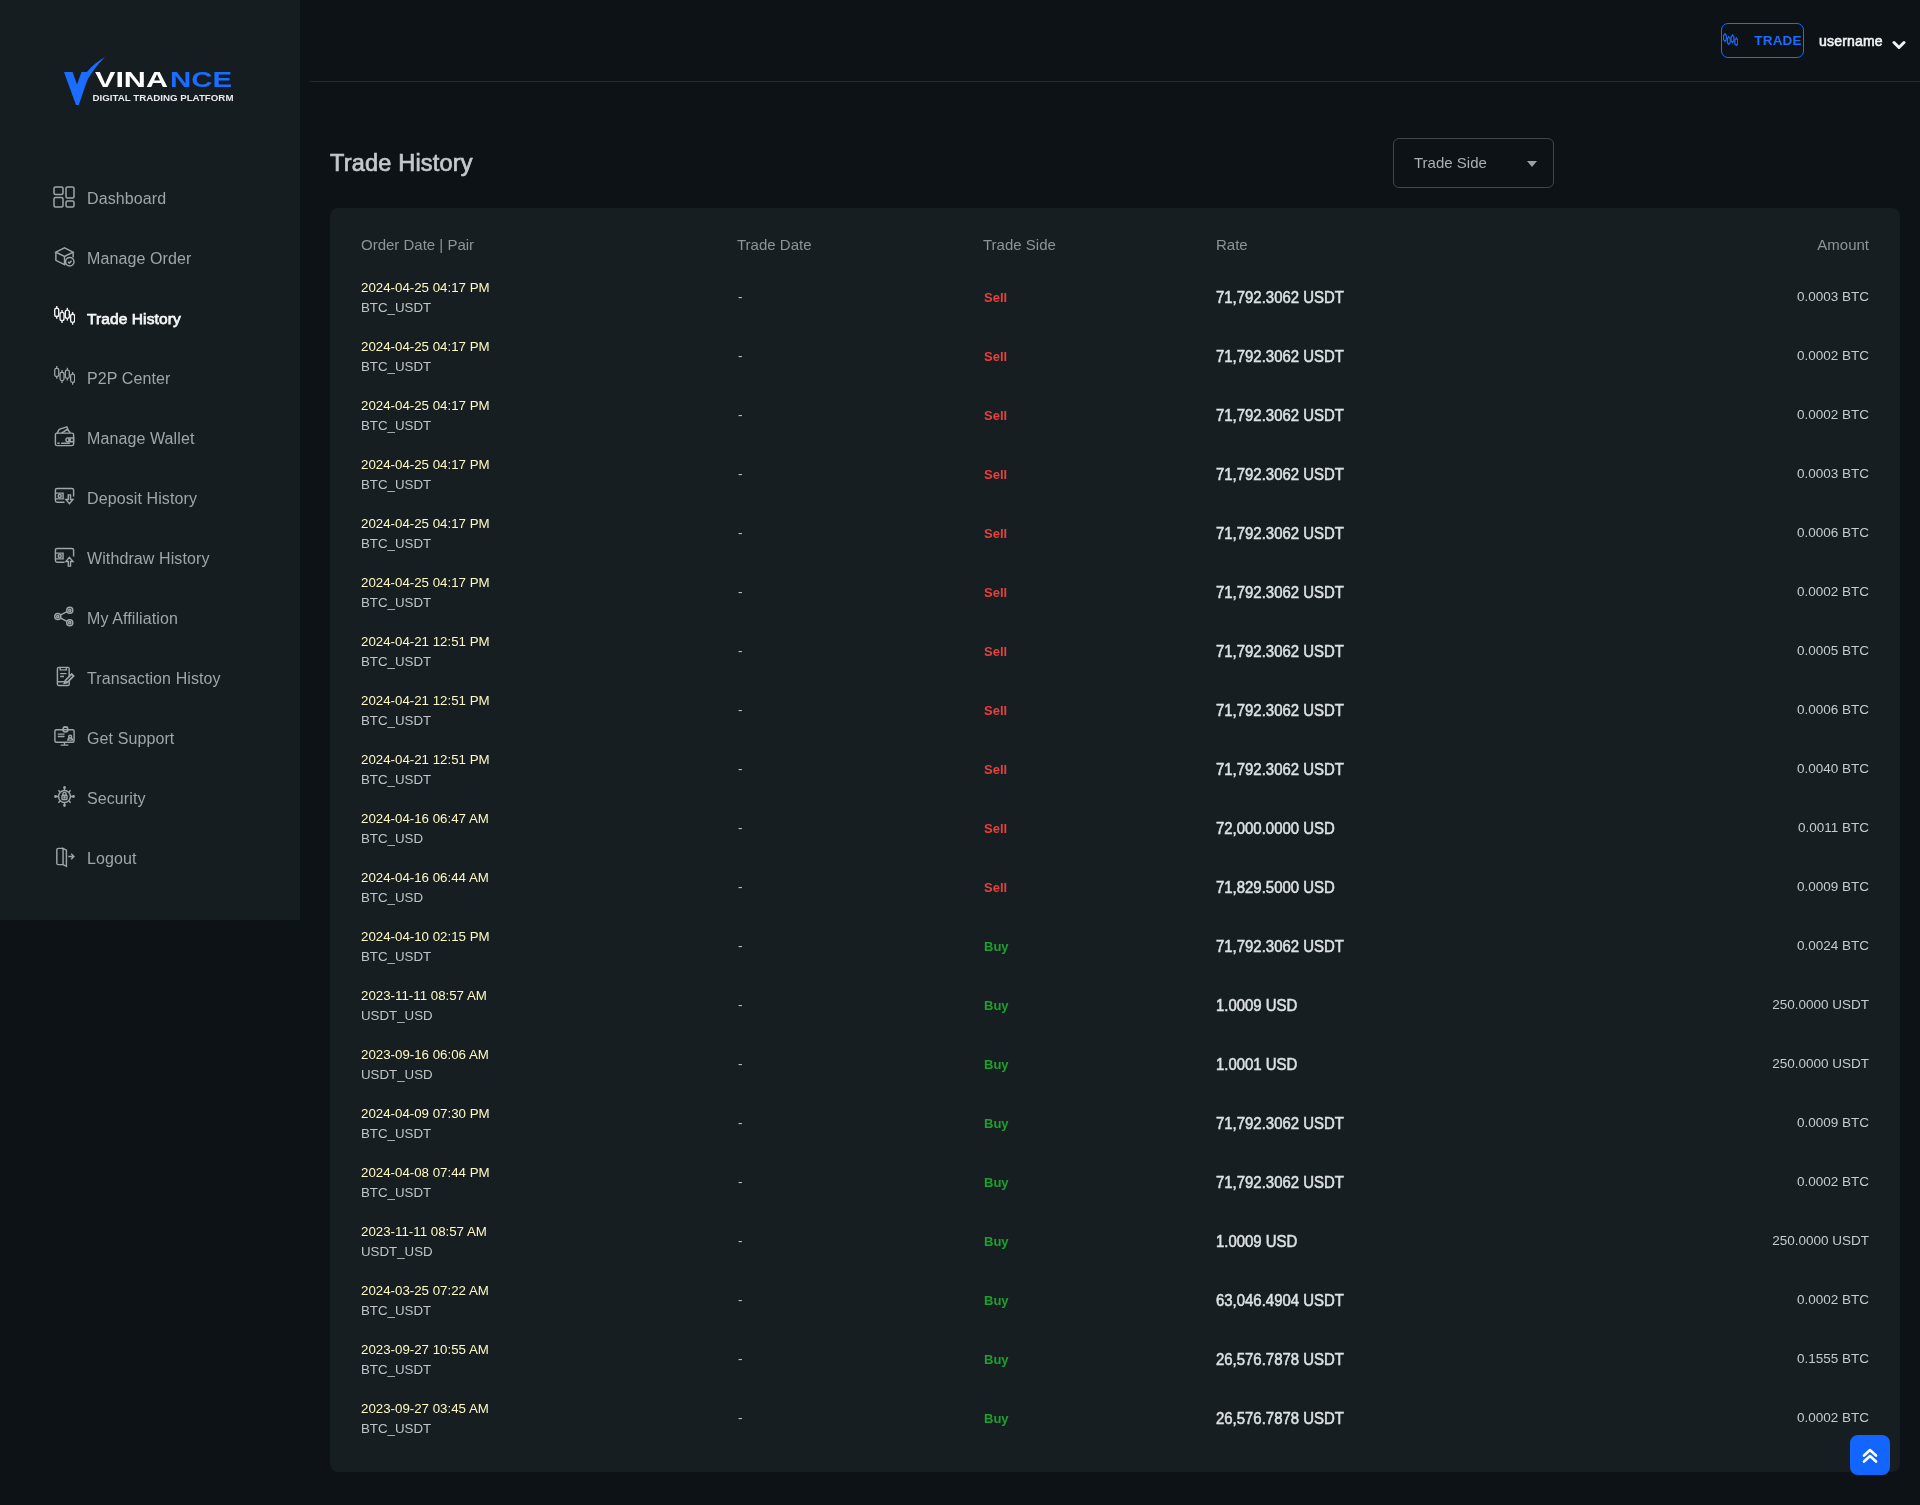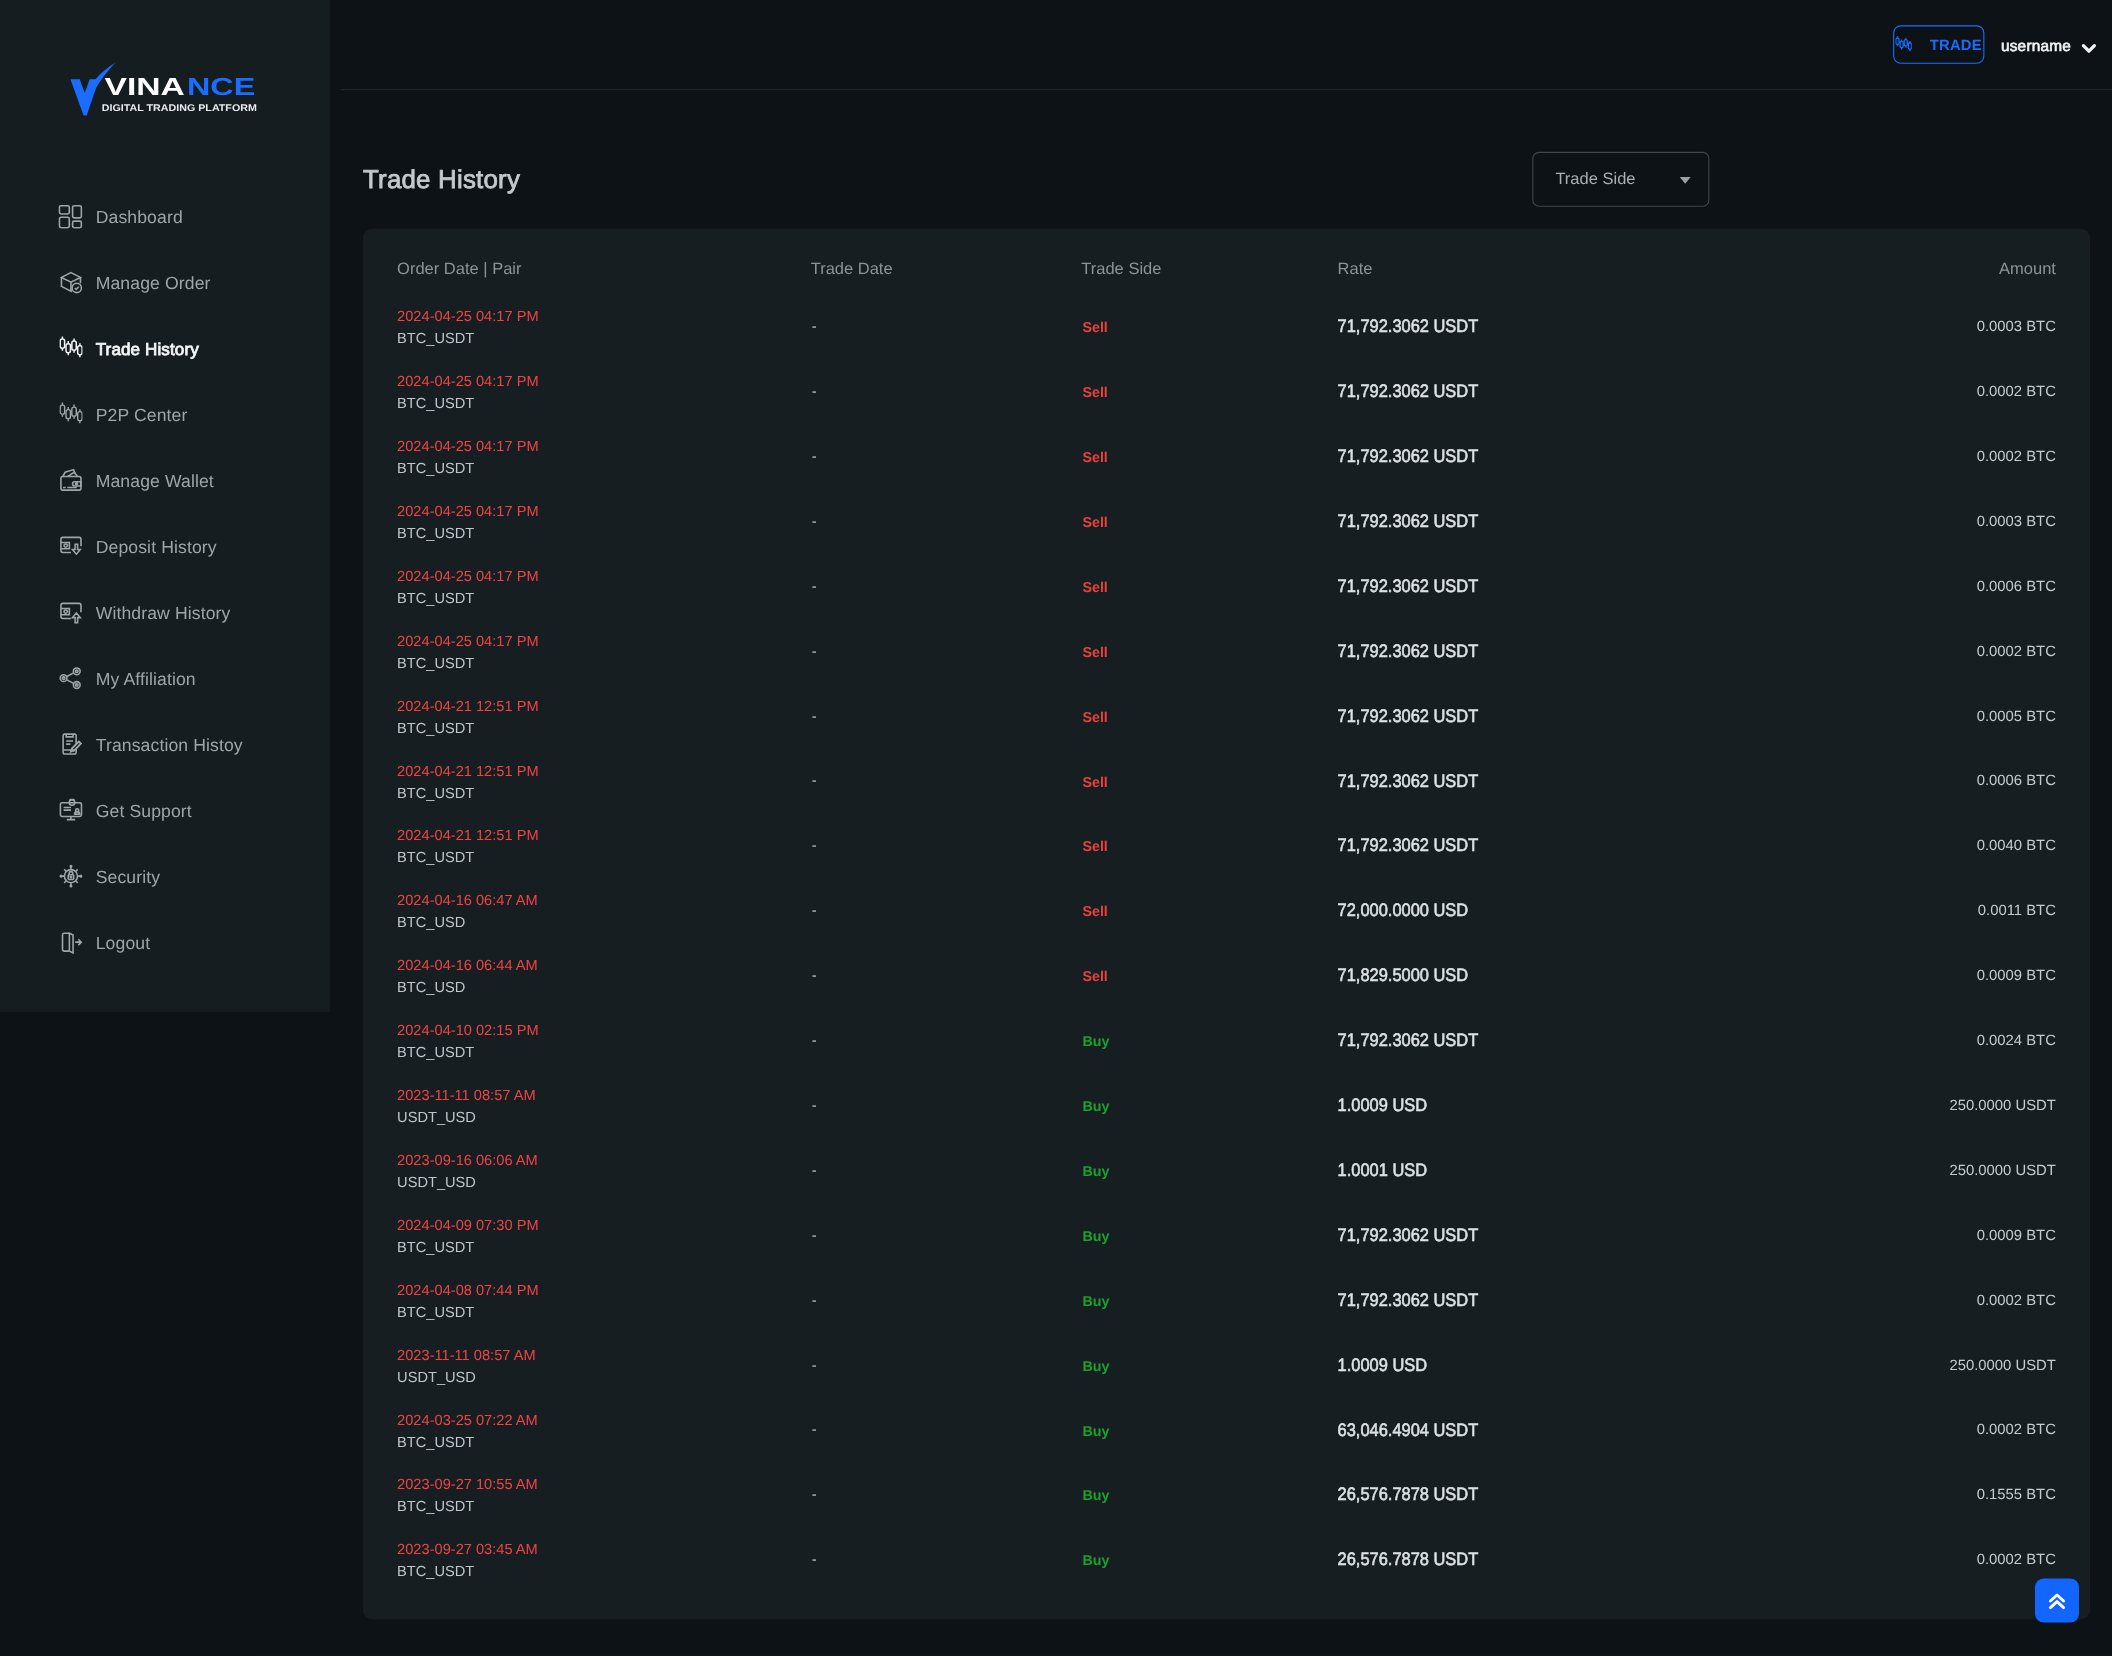--- a/index.html
+++ b/index.html
@@ -23,21 +23,21 @@
 .selbox { position:absolute; left:1393px; top:138px; width:161px; height:50px; border:1px solid #3e474b; border-radius:6px; }
 .selbox .st { position:absolute; left:20px; top:15px; font-size:15px; color:#aab0b4; }
 .selbox .car { position:absolute; right:16px; top:22px; width:0; height:0; border-left:5px solid transparent; border-right:5px solid transparent; border-top:6px solid #9aa1a5; }
 .srchbox { position:absolute; left:1563px; top:138px; width:339px; height:50px; border:1px solid #3e474b; border-radius:6px; }
 .srchbox .ph { position:absolute; left:20px; top:15px; font-size:15px; color:#99a0a5; }
 .srchbox .sep { position:absolute; left:297px; top:0px; width:1px; height:48px; background:#3e474b; }
 .card { position:absolute; left:330px; top:208px; width:1570px; height:1264px; background:#161e22; border-radius:8px; }
 .th { position:absolute; top:28px; height:20px; font-size:15px; color:#8d9499; }
 .tr { position:absolute; left:0; width:1570px; height:59px; }
 .c1 { position:absolute; left:31px; top:8px; }
-.d1 { font-size:13.3px; line-height:16px; color:#ef4444; margin-bottom:4px; }
+.d1 { font-size:13.3px; line-height:16px; color:#fef9c3; margin-bottom:4px; }
 .d2 { font-size:13.3px; line-height:16px; color:#c0c5c8; }
 .c2 { position:absolute; left:408px; top:17px; font-size:13.5px; color:#c6cbcd; }
 .c3 { position:absolute; left:654px; top:18px; font-size:13px; font-weight:bold; }
 .c3.sell { color:#e8413c; }
 .c3.buy { color:#1ba12c; }
 .c4 { position:absolute; left:886px; top:15px; font-size:16.5px; line-height:20px; font-weight:normal; color:#dde1e3; -webkit-text-stroke:0.55px #dde1e3; white-space:nowrap; transform:scaleX(0.905); transform-origin:left center; }
 .c5 { position:absolute; right:31px; top:17px; font-size:13.5px; color:#c6cbcd; }
 .stop { position:absolute; left:1850px; top:1435px; width:40px; height:40px; background:#1266ff; border-radius:8px; display:flex; align-items:center; justify-content:center; }
 </style>
 </head>

